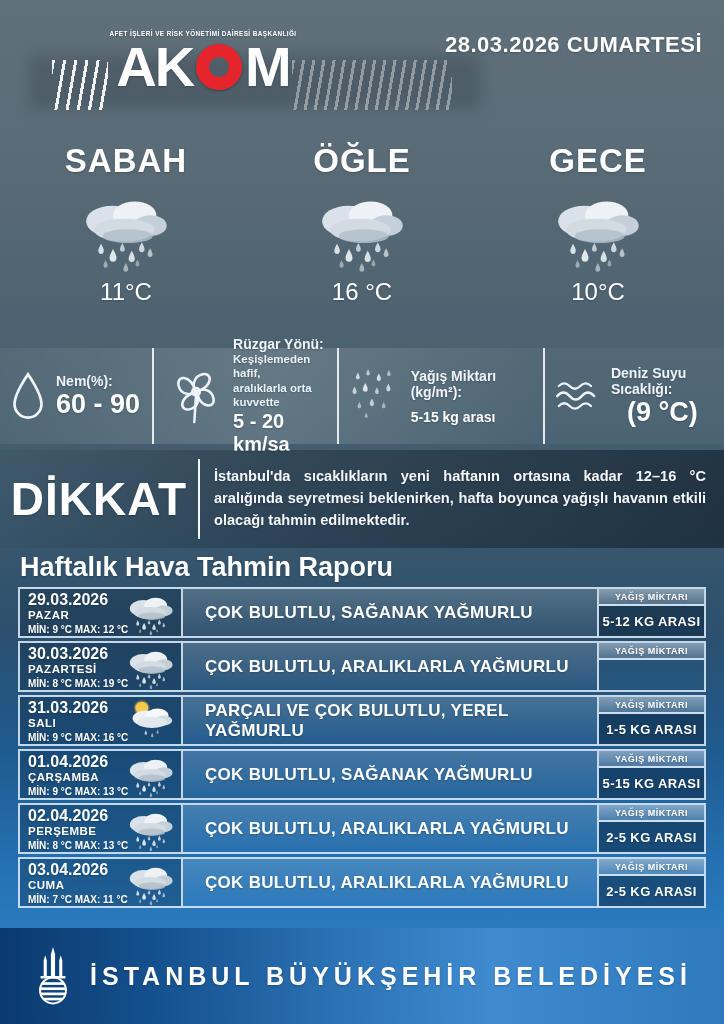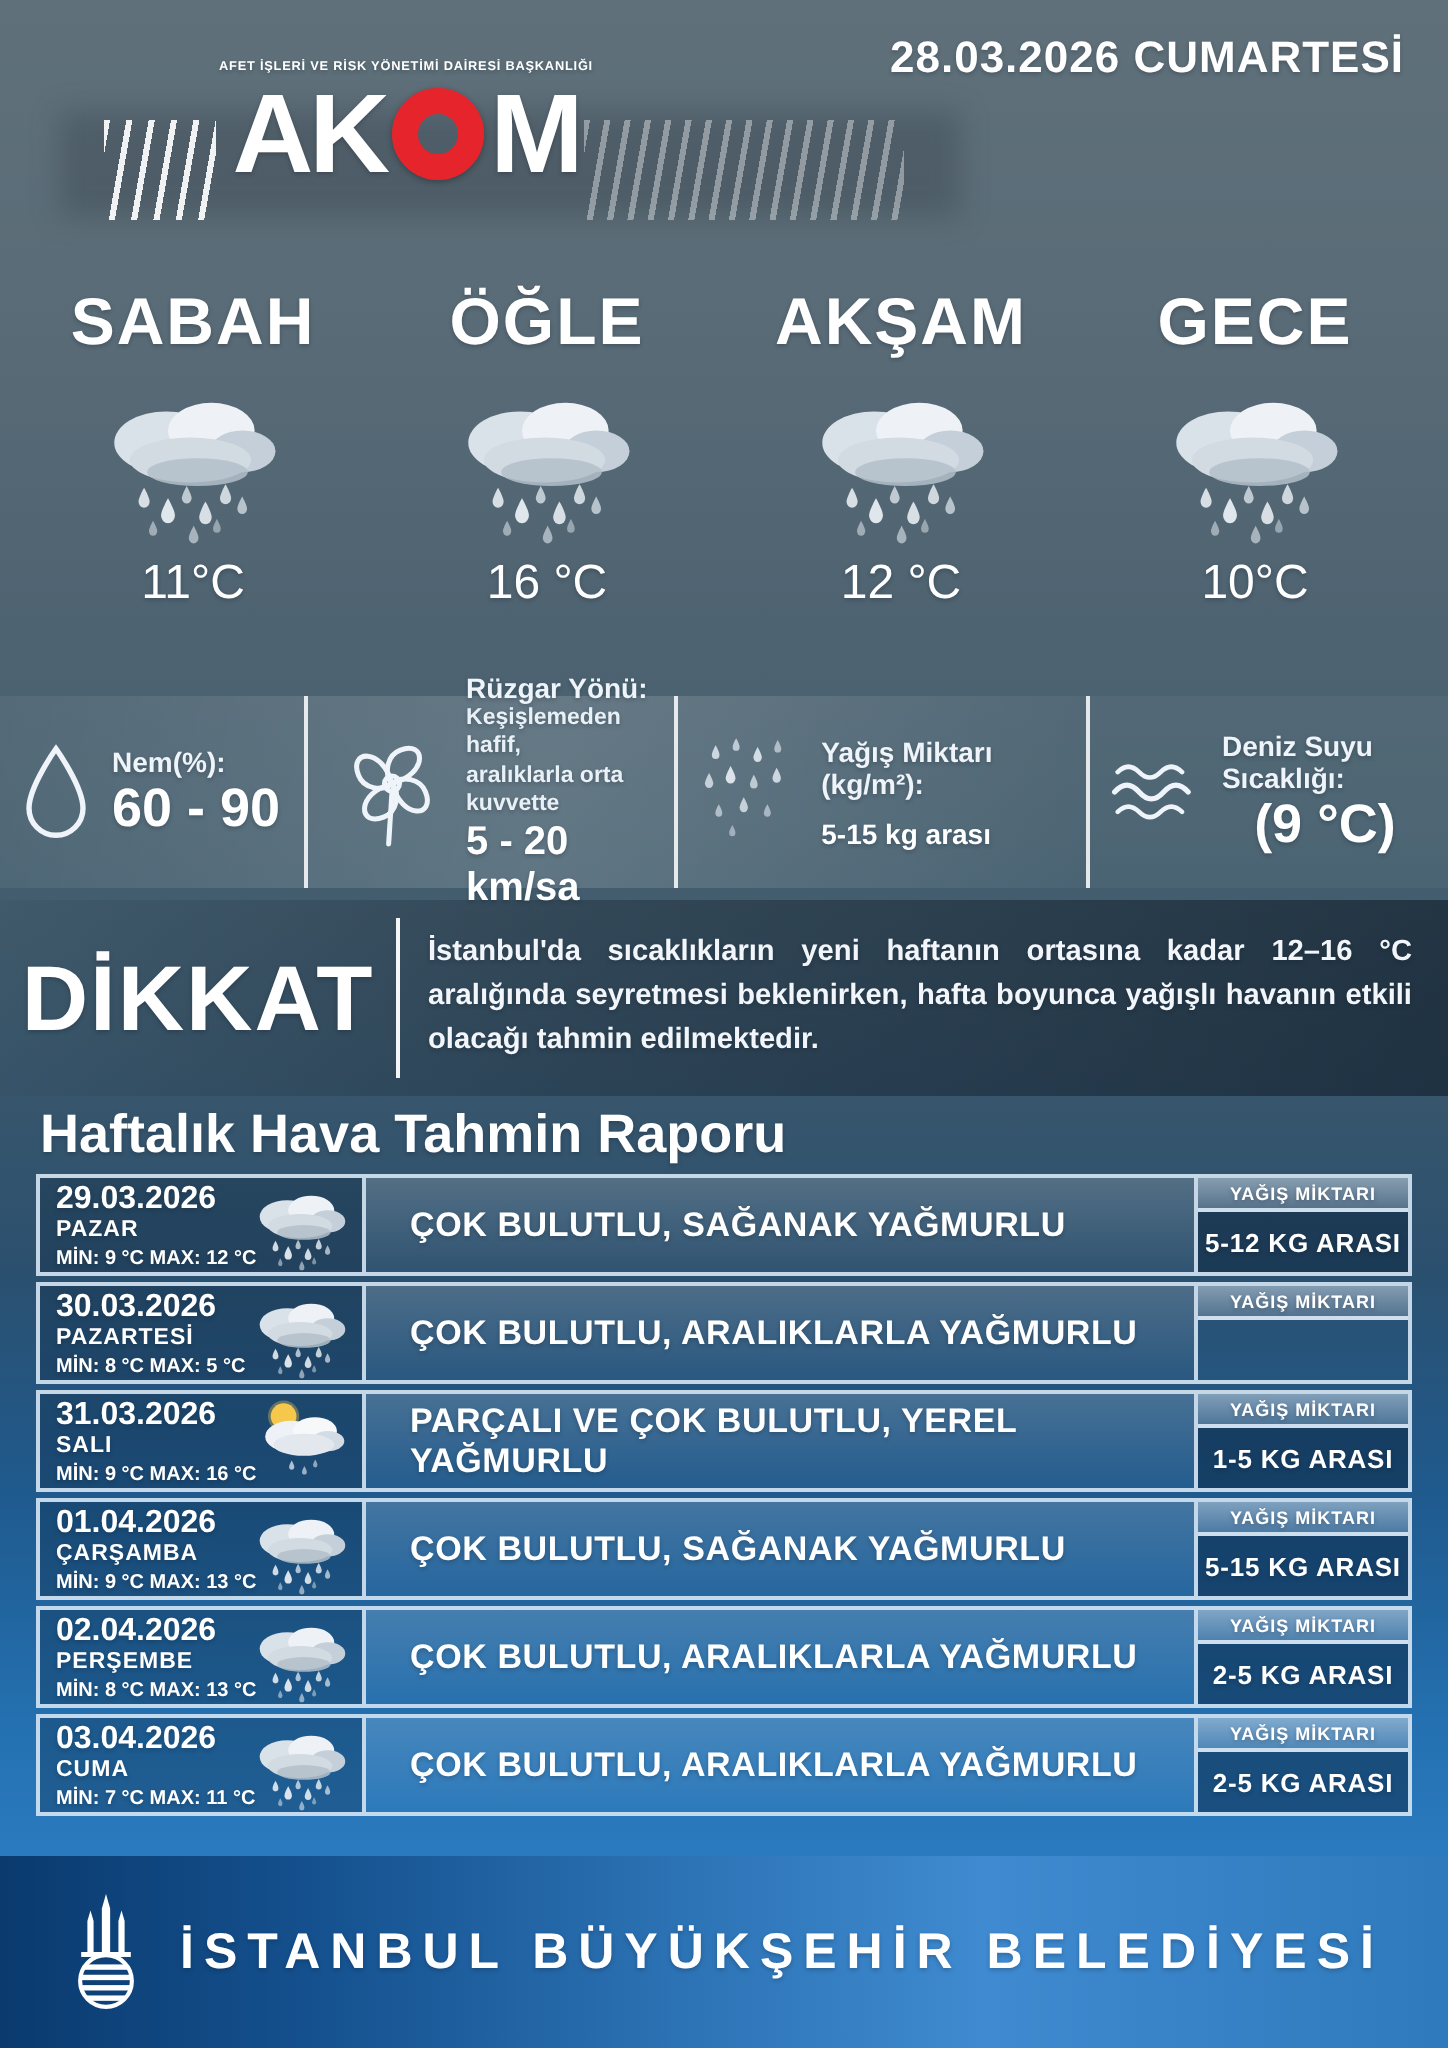--- a/index.html
+++ b/index.html
@@ -22,21 +22,21 @@
   .stripes-left{ left:52px; width:56px;
     background:repeating-linear-gradient(100deg, rgba(255,255,255,.92) 0 3px, transparent 3px 11px);}
   .stripes-right{ left:292px; width:160px;
     background:repeating-linear-gradient(100deg, rgba(255,255,255,.38) 0 3px, transparent 3px 10px);}
   .akom{ position:absolute; left:108px; top:30px; width:190px; text-align:center; }
   .akom-small{ font-size:6.4px; font-weight:700; letter-spacing:.4px; white-space:nowrap; }
   .akom-word{ display:flex; align-items:center; justify-content:center; margin-top:2px;
     font-size:56px; font-weight:900; letter-spacing:-2px; line-height:1; }
   .akom-o{ display:inline-block; width:46px; height:46px; border:13px solid #e5252b;
     border-radius:50%; margin:0 3px; box-shadow:0 1px 3px rgba(0,0,0,.3); }
-  .datebox{ position:absolute; right:22px; top:16px; text-align:right; }
+  .datebox{ position:absolute; right:22px; top:32px; text-align:right; }
   .date-line{ font-size:22px; font-weight:800; letter-spacing:.5px; }
   .city-line{ font-size:37px; font-weight:800; letter-spacing:2px; margin-top:4px; }
 
   
   .periods{ position:absolute; top:142px; left:0; right:0; height:196px;
     display:flex; justify-content:space-around; padding:0 8px; }
   .period{ width:25%; display:flex; flex-direction:column; align-items:center; }
   .period-label{ font-size:33px; font-weight:900; letter-spacing:1px; }
   .period-icon{ width:104px; height:96px; margin-top:2px; }
   .period-temp{ font-size:24px; font-weight:400; margin-top:0px; }
@@ -216,27 +216,20 @@
       <div class="period-temp">11°C</div>
     </div>
     <div class="period">
       <div class="period-label">ÖĞLE</div>
       <svg class="period-icon">
           <use href="#sym-rain-cloud"></use>
         </svg>
       <div class="period-temp">16 °C</div>
     </div>
     <div class="period">
-      <div class="period-label">AKŞAM</div>
-      <svg class="period-icon">
-          <use href="#sym-rain-cloud"></use>
-        </svg>
-      <div class="period-temp">12 °C</div>
-    </div>
-    <div class="period">
       <div class="period-label">GECE</div>
       <svg class="period-icon">
           <use href="#sym-rain-cloud"></use>
         </svg>
       <div class="period-temp">10°C</div>
     </div>
   </div>
 
   <div class="stats">
     <div class="stat stat-0">
@@ -301,21 +294,21 @@
     <div class="c-amt">
       <div class="amt-head">YAĞIŞ MİKTARI</div>
       <div class="amt-val">5-12 KG ARASI</div>
     </div>
   </div>
 
   <div class="wrow">
     <div class="c-date">
       <div class="d1">30.03.2026</div>
       <div class="d2">PAZARTESİ</div>
-      <div class="d3">MİN: 8 °C MAX: 5 °C</div>
+      <div class="d3">MİN: 8 °C MAX: 19 °C</div>
       <svg class="row-icon">
             <use href="#sym-rain-cloud"></use>
           </svg>
 
     </div>
     <div class="c-desc">ÇOK BULUTLU, ARALIKLARLA YAĞMURLU</div>
     <div class="c-amt">
       <div class="amt-head">YAĞIŞ MİKTARI</div>
     </div>
   </div>

